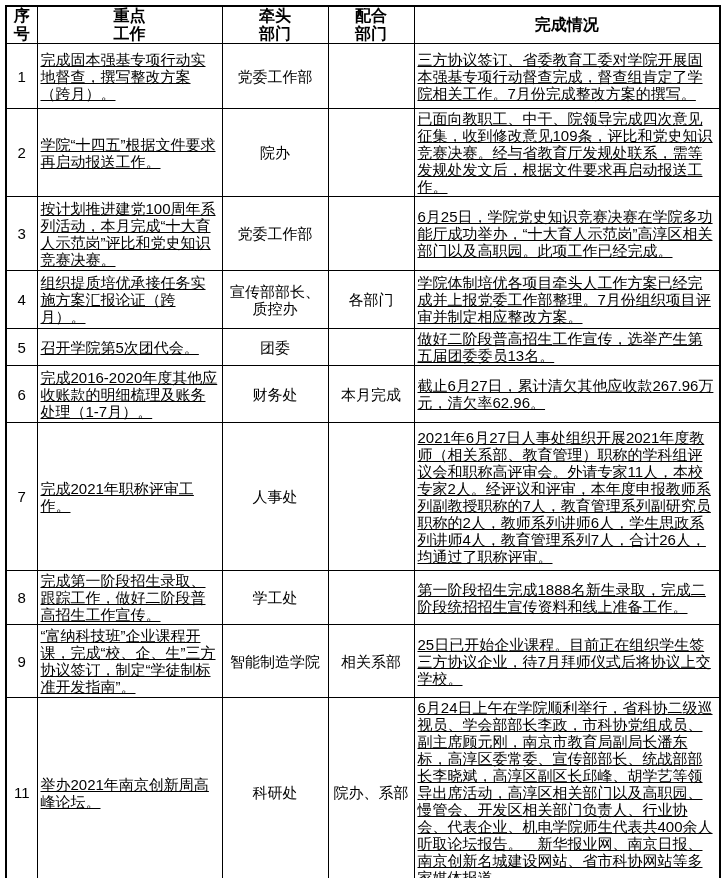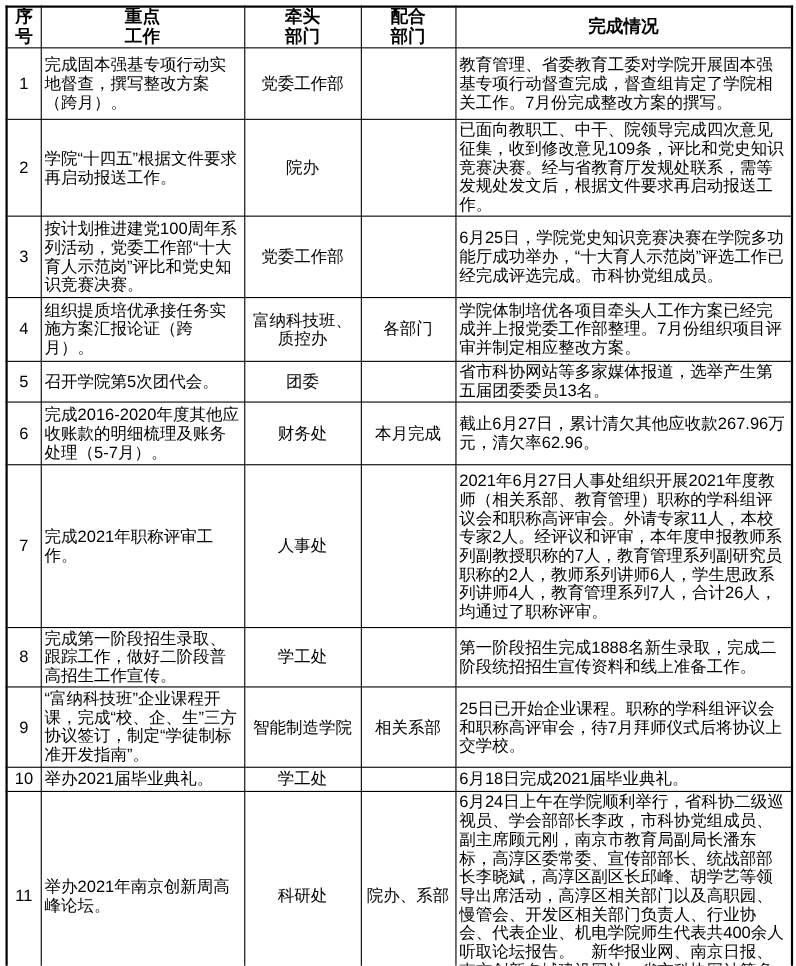--- a/index.html
+++ b/index.html
@@ -34,20 +34,21 @@
   table.report td {
     font-size: 15px;
     line-height: 17px;
     padding: 1px 3px;
   }
   td.c-no, td.c-lead, td.c-support {
     text-align: center;
   }
   td.c-task, td.c-status {
     text-align: left;
+    text-decoration: underline;
   }
 </style>
 </head>
 <body>
 
 <table class="report">
   <colgroup>
     <col style="width:31px">
     <col style="width:185px">
     <col style="width:106px">
@@ -65,53 +66,53 @@
 部门</th>
       <th>完成情况</th>
     </tr>
   </thead>
   <tbody>
     <tr style="height:65px">
       <td class="c-no">1</td>
       <td class="c-task">完成固本强基专项行动实地督查，撰写整改方案（跨月）。</td>
       <td class="c-lead">党委工作部</td>
       <td class="c-support"></td>
-      <td class="c-status">教育管理、省委教育工委对学院开展固本强基专项行动督查完成，督查组肯定了学院相关工作。7月份完成整改方案的撰写。</td>
+      <td class="c-status">三方协议签订、省委教育工委对学院开展固本强基专项行动督查完成，督查组肯定了学院相关工作。7月份完成整改方案的撰写。</td>
     </tr>
     <tr style="height:68px">
       <td class="c-no">2</td>
       <td class="c-task">学院“十四五”根据文件要求再启动报送工作。</td>
       <td class="c-lead">院办</td>
       <td class="c-support"></td>
       <td class="c-status">已面向教职工、中干、院领导完成四次意见征集，收到修改意见109条，评比和党史知识竞赛决赛。经与省教育厅发规处联系，需等发规处发文后，根据文件要求再启动报送工作。</td>
     </tr>
     <tr style="height:74px">
       <td class="c-no">3</td>
-      <td class="c-task">按计划推进建党100周年系列活动，党委工作部“十大育人示范岗”评比和党史知识竞赛决赛。</td>
+      <td class="c-task">按计划推进建党100周年系列活动，本月完成“十大育人示范岗”评比和党史知识竞赛决赛。</td>
       <td class="c-lead">党委工作部</td>
       <td class="c-support"></td>
-      <td class="c-status">6月25日，学院党史知识竞赛决赛在学院多功能厅成功举办，“十大育人示范岗”评选工作已经完成评选完成。市科协党组成员。</td>
+      <td class="c-status">6月25日，学院党史知识竞赛决赛在学院多功能厅成功举办，“十大育人示范岗”高淳区相关部门以及高职园。此项工作已经完成。</td>
     </tr>
     <tr style="height:58px">
       <td class="c-no">4</td>
       <td class="c-task">组织提质培优承接任务实施方案汇报论证（跨月）。</td>
-      <td class="c-lead">富纳科技班、质控办</td>
+      <td class="c-lead">宣传部部长、质控办</td>
       <td class="c-support">各部门</td>
       <td class="c-status">学院体制培优各项目牵头人工作方案已经完成并上报党委工作部整理。7月份组织项目评审并制定相应整改方案。</td>
     </tr>
     <tr style="height:33px">
       <td class="c-no">5</td>
       <td class="c-task">召开学院第5次团代会。</td>
       <td class="c-lead">团委</td>
       <td class="c-support"></td>
-      <td class="c-status">省市科协网站等多家媒体报道，选举产生第五届团委委员13名。</td>
+      <td class="c-status">做好二阶段普高招生工作宣传，选举产生第五届团委委员13名。</td>
     </tr>
     <tr style="height:57px">
       <td class="c-no">6</td>
-      <td class="c-task">完成2016-2020年度其他应收账款的明细梳理及账务处理（5-7月）。</td>
+      <td class="c-task">完成2016-2020年度其他应收账款的明细梳理及账务处理（1-7月）。</td>
       <td class="c-lead">财务处</td>
       <td class="c-support">本月完成</td>
       <td class="c-status">截止6月27日，累计清欠其他应收款267.96万元，清欠率62.96。</td>
     </tr>
     <tr style="height:148px">
       <td class="c-no">7</td>
       <td class="c-task">完成2021年职称评审工作。</td>
       <td class="c-lead">人事处</td>
       <td class="c-support"></td>
       <td class="c-status">2021年6月27日人事处组织开展2021年度教师（相关系部、教育管理）职称的学科组评议会和职称高评审会。外请专家11人，本校专家2人。经评议和评审，本年度申报教师系列副教授职称的7人，教育管理系列副研究员职称的2人，教师系列讲师6人，学生思政系列讲师4人，教育管理系列7人，合计26人，均通过了职称评审。</td>
@@ -121,28 +122,21 @@
       <td class="c-task">完成第一阶段招生录取、跟踪工作，做好二阶段普高招生工作宣传。</td>
       <td class="c-lead">学工处</td>
       <td class="c-support"></td>
       <td class="c-status">第一阶段招生完成1888名新生录取，完成二阶段统招招生宣传资料和线上准备工作。</td>
     </tr>
     <tr style="height:73px">
       <td class="c-no">9</td>
       <td class="c-task">“富纳科技班”企业课程开课，完成“校、企、生”三方协议签订，制定“学徒制标准开发指南”。</td>
       <td class="c-lead">智能制造学院</td>
       <td class="c-support">相关系部</td>
-      <td class="c-status">25日已开始企业课程。职称的学科组评议会和职称高评审会，待7月拜师仪式后将协议上交学校。</td>
-    </tr>
-    <tr style="height:22px">
-      <td class="c-no">10</td>
-      <td class="c-task">举办2021届毕业典礼。</td>
-      <td class="c-lead">学工处</td>
-      <td class="c-support"></td>
-      <td class="c-status">6月18日完成2021届毕业典礼。</td>
+      <td class="c-status">25日已开始企业课程。目前正在组织学生签三方协议企业，待7月拜师仪式后将协议上交学校。</td>
     </tr>
     <tr style="height:181px">
       <td class="c-no">11</td>
       <td class="c-task">举办2021年南京创新周高峰论坛。</td>
       <td class="c-lead">科研处</td>
       <td class="c-support">院办、系部</td>
       <td class="c-status">6月24日上午在学院顺利举行，省科协二级巡视员、学会部部长李政，市科协党组成员、副主席顾元刚，南京市教育局副局长潘东标，高淳区委常委、宣传部部长、统战部部长李晓斌，高淳区副区长邱峰、胡学艺等领导出席活动，高淳区相关部门以及高职园、慢管会、开发区相关部门负责人、行业协会、代表企业、机电学院师生代表共400余人听取论坛报告。　新华报业网、南京日报、南京创新名城建设网站、省市科协网站等多家媒体报道。</td>
     </tr>
   </tbody>
 </table>

